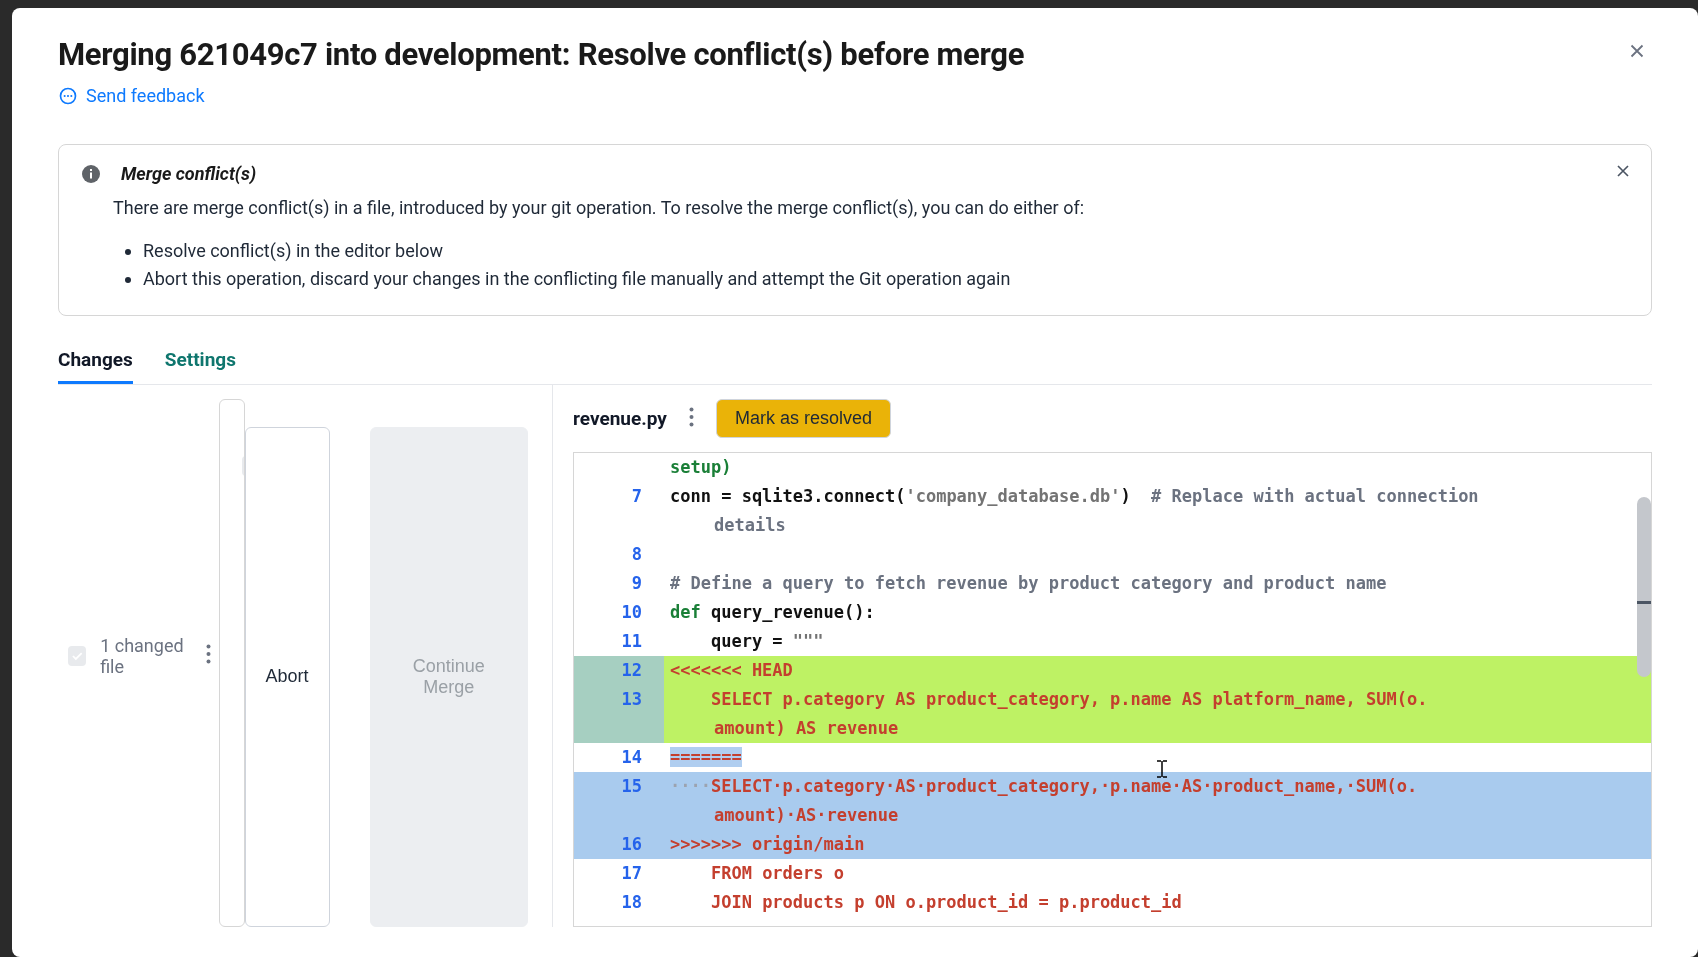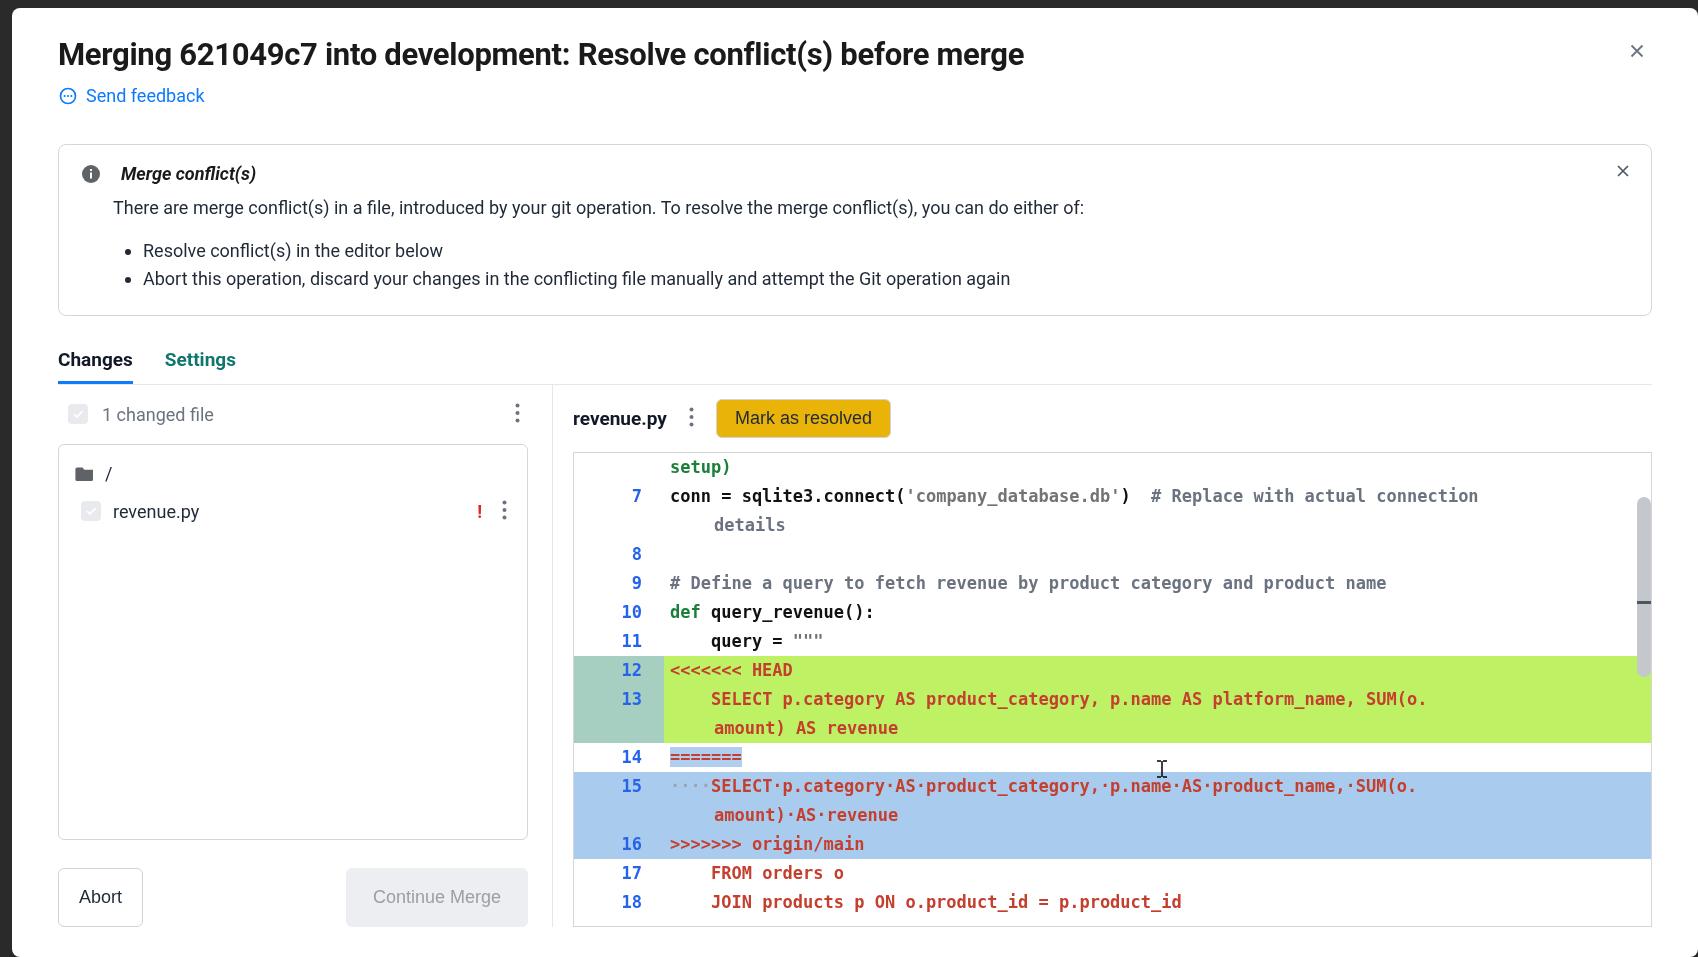--- a/index.html
+++ b/index.html
@@ -41,21 +41,21 @@
 .alert-header svg { width: 20px; height: 20px; flex-shrink: 0; }
 .alert-title { font-size: 18px; font-weight: 700; color: #1a1a1a; }
 .alert-close { position: absolute; top: 16px; right: 18px; background: none; border: none; cursor: pointer; color: #4b5563; }
 .alert-close svg { width: 20px; height: 20px; }
 .alert-body { margin-top: 10px; font-size: 18px; color: #1f2937; line-height: 1.55; padding-left: 32px; }
 .alert-body ul { list-style: disc; padding-left: 30px; margin-top: 15px; }
 .tabs { display: flex; gap: 32px; margin-top: 32px; border-bottom: 0; }
 .tab { font-size: 19px; font-weight: 700; color: #0f766e; padding-bottom: 10px; cursor: pointer; border-bottom: 3px solid transparent; }
 .tab.active { color: #111827; border-bottom-color: #0e7afe; }
 .main-split { display: flex; flex: 1; min-height: 0; margin-top: 0; border-top: 1px solid #e5e7eb; }
-.left-pane { width: 495px; border-right: 1px solid #e5e7eb; display: flex; flex-direction: column; padding-top: 14px; padding-right: 24px; }
+.left-pane { width: 495px; border-right: 1px solid #e5e7eb; display: flex; padding-top: 14px; padding-right: 24px; }
 .left-header { display: flex; align-items: center; justify-content: space-between; padding: 0 4px 14px 10px; }
 .left-header-left { display: flex; align-items: center; gap: 14px; }
 .chk { width: 20px; height: 20px; border-radius: 4px; background: #e8eaed; display: inline-flex; align-items: center; justify-content: center; color: #fff; }
 .changed-files-txt { font-size: 18px; color: #6b7280; }
 .kebab { background: none; border: none; cursor: pointer; color: #6b7280; padding: 4px; }
 .kebab svg { width: 5px; height: 20px; }
 .file-tree { border: 1px solid #d6d6d6; border-radius: 6px; flex: 1; min-height: 0; padding: 12px 12px; overflow-y: auto; }
 .tree-row { display: flex; align-items: center; gap: 10px; padding: 6px 4px; font-size: 18px; color: #1f2937; }
 .tree-row.file { padding-left: 10px; justify-content: space-between; }
 .tree-file-left { display: flex; align-items: center; gap: 12px; }

